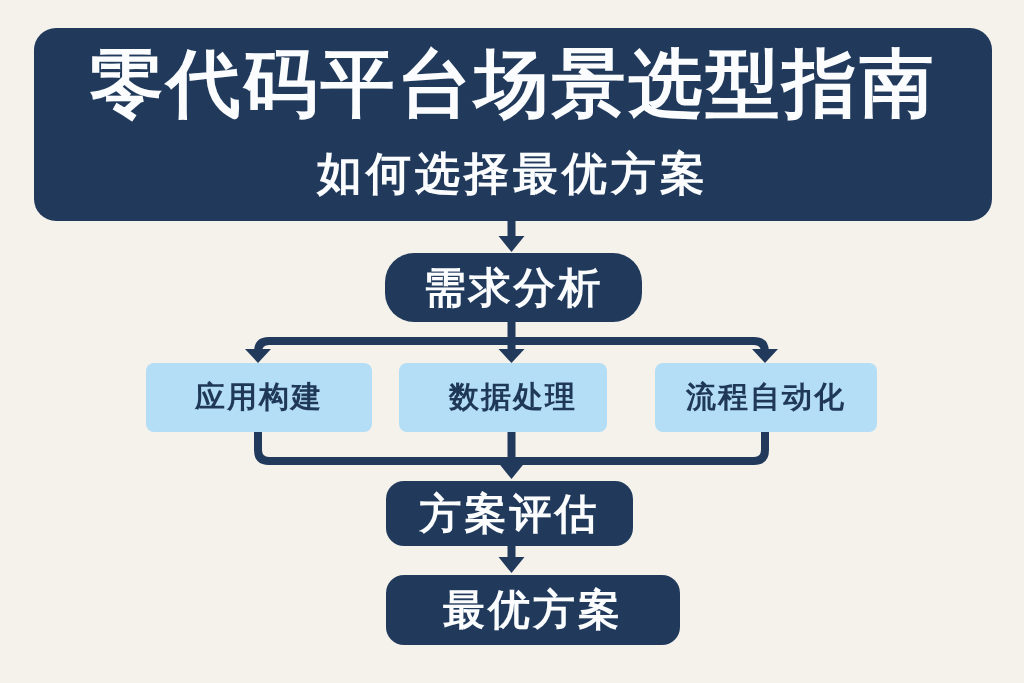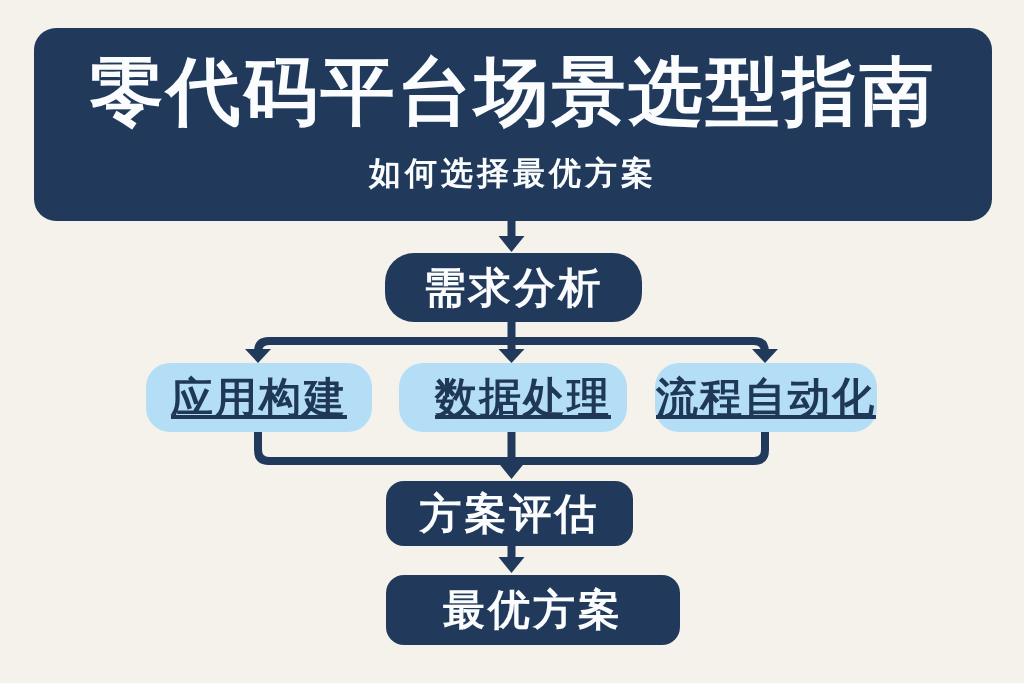--- a/index.html
+++ b/index.html
@@ -26,44 +26,44 @@
     border-radius:22px;
     display:flex;flex-direction:column;align-items:center;justify-content:center;
     color:var(--text-light);
     gap:11px;
   }
   .header .title{
     font-size:74px;font-weight:bold;letter-spacing:3px;line-height:1.05;
     white-space:nowrap;
   }
   .header .subtitle{
-    font-size:32px;font-weight:bold;letter-spacing:4px;margin-top:10px;
+    font-size:45px;font-weight:bold;letter-spacing:4px;margin-top:10px;
     white-space:nowrap;
   }
   .node{
     position:absolute;
     display:flex;align-items:center;justify-content:center;
     font-weight:bold;white-space:nowrap;
     box-sizing:border-box;
   }
   .node.dark{
     background:var(--node-dark);
     color:var(--text-light);
     border-radius:18px;
     font-size:42px;letter-spacing:3px;
   }
   .node.light{
     background:var(--node-light);
     color:var(--text-dark);
-    border-radius:24px;
-    font-size:42px;letter-spacing:2px;text-decoration:underline;
+    border-radius:8px;
+    font-size:30px;letter-spacing:2px;
   }
   #node-needs  {left:385px;top:253px;width:257px;height:69px;border-radius:29px;}
   #node-app    {left:146px;top:363px;width:226px;height:69px;}
-  #node-data   {left:399px;top:363px;width:228px;height:69px;padding-left:20px;}
+  #node-data   {left:399px;top:363px;width:208px;height:69px;padding-left:20px;}
   #node-process{left:655px;top:363px;width:222px;height:69px;}
   #node-eval   {left:386px;top:481px;width:247px;height:65px;}
   #node-best   {left:386px;top:575px;width:294px;height:70px;}
   .connectors{
     position:absolute;left:0;top:0;width:1024px;height:683px;
     pointer-events:none;
   }
   .connectors .line{
     stroke:var(--node-dark);
     stroke-width:8;

